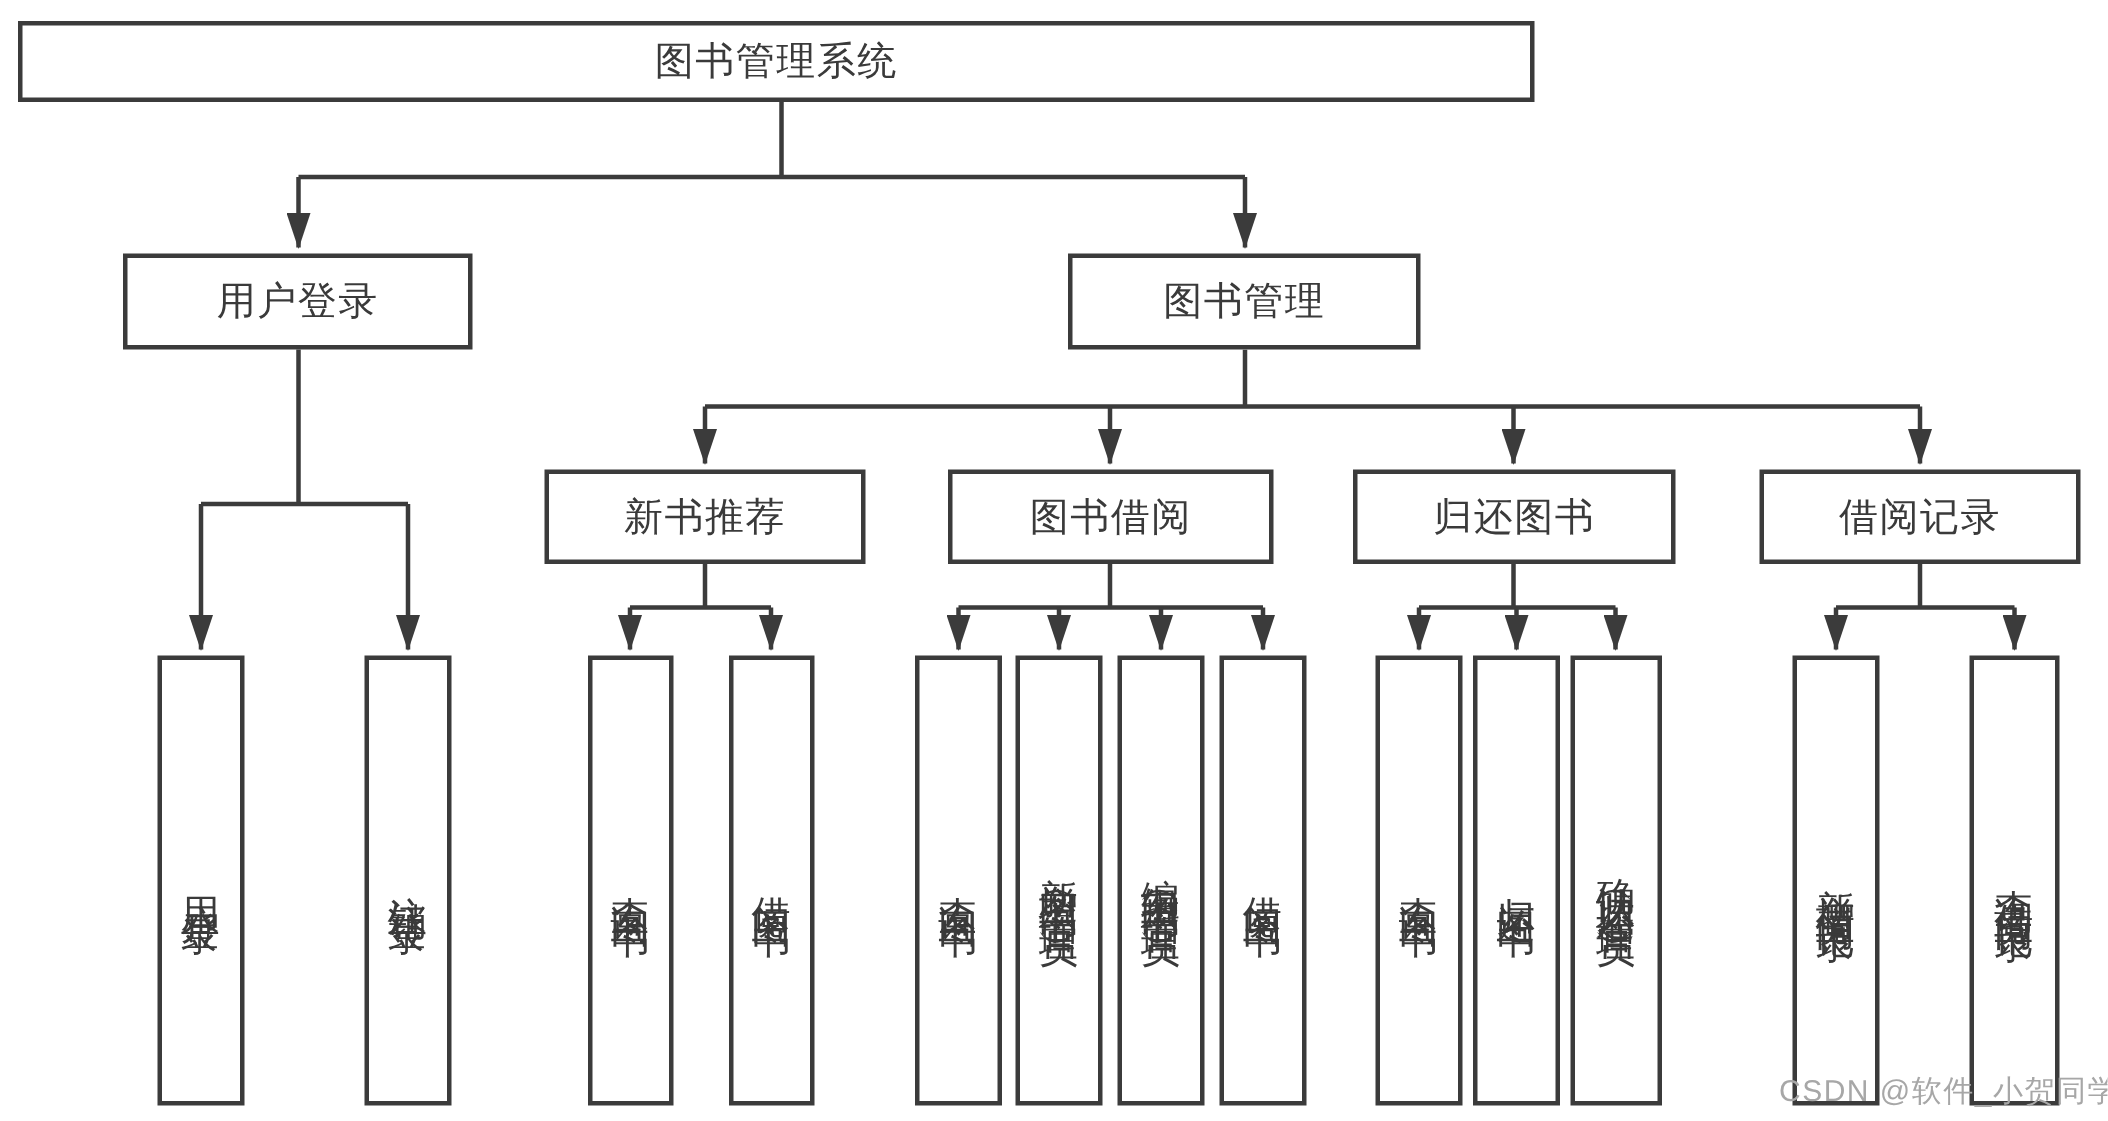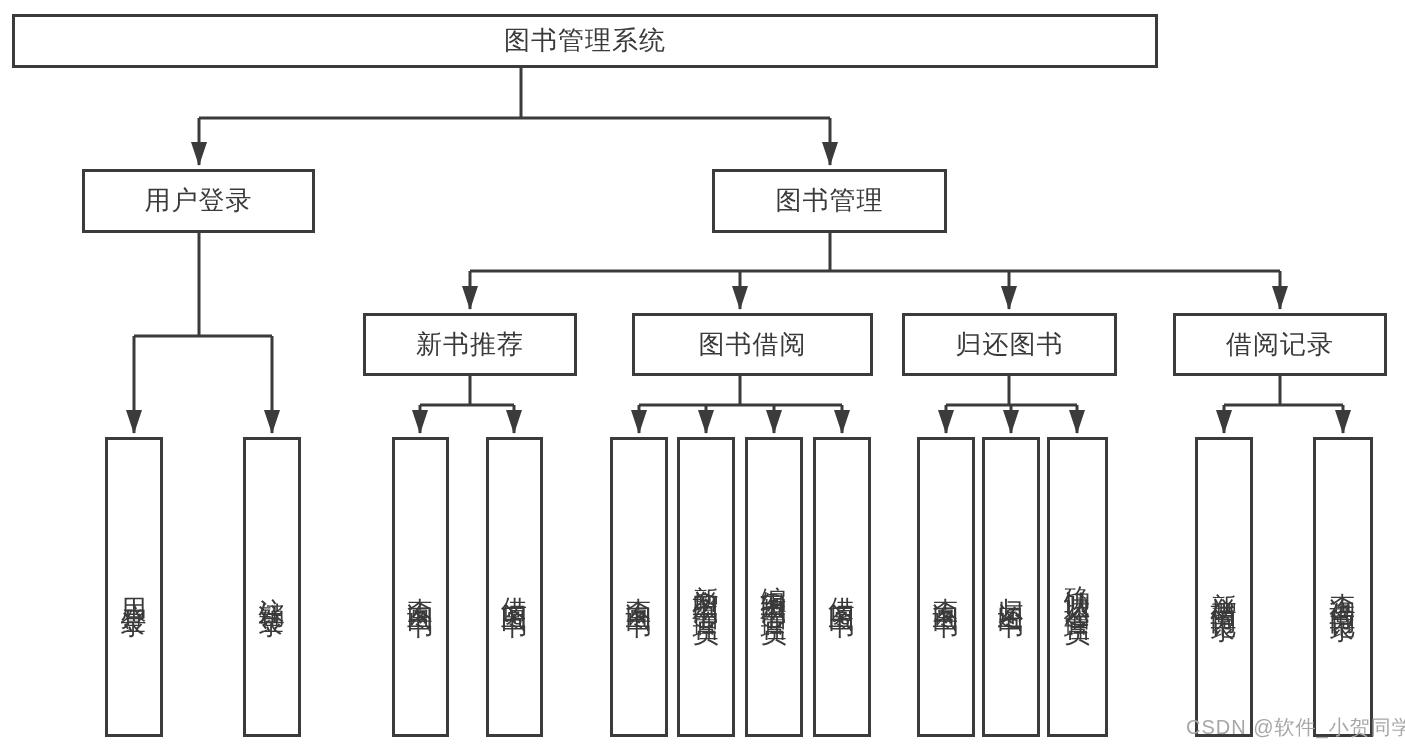--- a/index.html
+++ b/index.html
@@ -104,27 +104,27 @@
         <line x1="1077" y1="405" x2="1077" y2="433" marker-end="url(#arw)"></line>
       </g>
       <g>
         <path d="M1280,376 V405 M1224,405 H1343"></path>
         <line x1="1224" y1="405" x2="1224" y2="433" marker-end="url(#arw)"></line>
         <line x1="1343" y1="405" x2="1343" y2="433" marker-end="url(#arw)"></line>
       </g>
     </g>
   </svg>
 
-  <div class="node" style="left:12px; top:14px; width:1146px; height:54px;font-family:Liberation Serif, serif;">图书管理系统</div>
+  <div class="node" style="left:12px; top:14px; width:1011px; height:54px;font-family:Liberation Serif, serif;">图书管理系统</div>
 
   <div class="node" style="left:82px; top:169px; width:233px; height:64px;">用户登录</div>
   <div class="node" style="left:363px; top:313px; width:214px; height:63px;">新书推荐</div>
 
   <div class="node" style="left:712px; top:169px; width:235px; height:64px;">图书管理</div>
-  <div class="node" style="left:632px; top:313px; width:241px; height:63px;text-align:center;">图书借阅</div>
+  <div class="node" style="left:632px; top:313px; width:217px; height:63px;text-align:center;">图书借阅</div>
   <div class="node" style="left:902px; top:313px; width:215px; height:63px;">归还图书</div>
   <div class="node" style="left:1173px; top:313px; width:214px; height:63px;">借阅记录</div>
 
   <div class="node leaf" style="left:105px; top:437px; width:58px; height:300px;">用户登录</div>
   <div class="node leaf" style="left:243px; top:437px; width:58px; height:300px;">注销登录</div>
 
   <div class="node leaf" style="left:392px; top:437px; width:57px; height:300px;">查询图书</div>
   <div class="node leaf" style="left:486px; top:437px; width:57px; height:300px;">借阅图书</div>
 
   <div class="node leaf" style="left:610px; top:437px; width:58px; height:300px;">查询图书</div>

